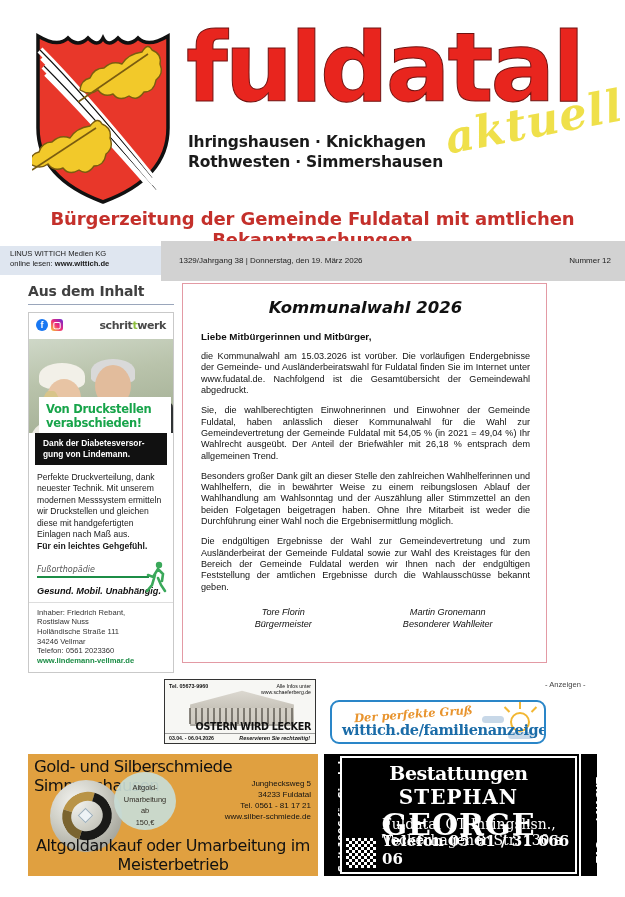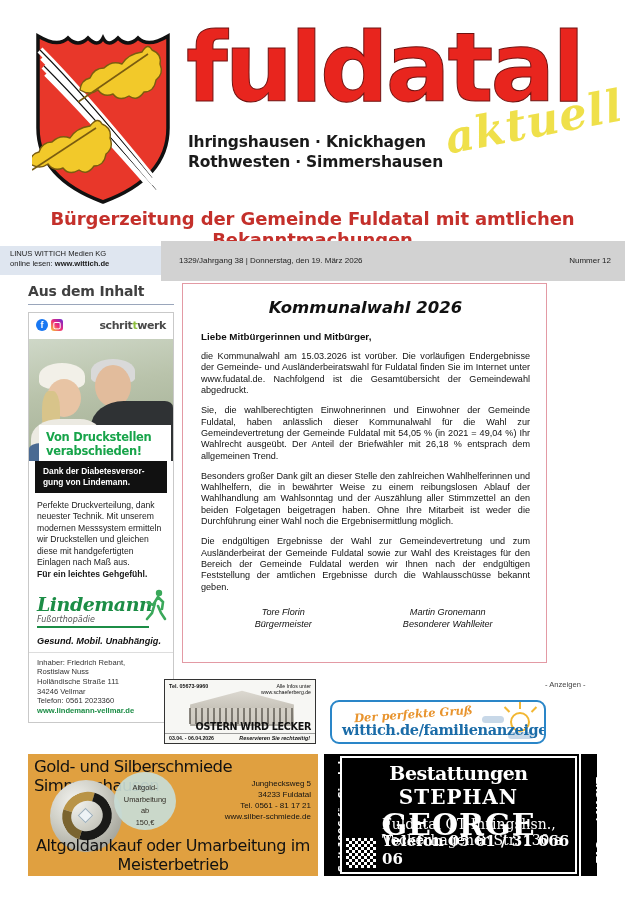--- a/index.html
+++ b/index.html
@@ -152,21 +152,21 @@
     position: absolute;
     right: 7px; top: 6px;
     font-family: "DejaVu Sans", sans-serif;
     font-weight: bold;
     font-size: 11px;
     color: #4a4a4a;
     letter-spacing: -0.4px;
   }
   .sw-brand i { color: #8fbf3f; font-style: normal; }
   .sw-photo {
-    height: 122px;
+    height: 94px;
     position: relative;
     background: linear-gradient(170deg,#cfd8c8 0%, #b9c3ab 40%, #9fab90 100%);
     overflow: hidden;
   }
   .sw-photo .blob {
     position: absolute;
     border-radius: 50%;
   }
   .sw-photo .hat {
     left: 10px; top: 24px; width: 46px; height: 26px;
@@ -667,21 +667,20 @@
       <div>Dank der Diabetesversor-</div>
       <div>gung von Lindemann.</div>
     </div>
 
     <div class="sw-body">
       <span>Perfekte Druckverteilung, dank neuester Technik. Mit unserem modernen Messsystem ermitteln wir Druckstellen und gleichen diese mit handgefertigten Einlagen nach Maß aus.</span>
       <span class="bold">Für ein leichtes Gehgefühl.</span>
     </div>
 
     <div class="sw-logo">
-      <div class="name">Lindemann</div>
       <div class="sub">Fußorthopädie</div>
       <svg class="runner" viewBox="0 0 22 32">
         <circle cx="14" cy="4" r="3.2" fill="#3aa85a"></circle>
         <path d="M13 8 L8 16 L3 14 M13 8 L18 13 L17 20 M10 14 L7 24 L2 30 M13 17 L16 24 L20 30" stroke="#3aa85a" stroke-width="2.6" fill="none" stroke-linecap="round"></path>
       </svg>
     </div>
 
     <div class="sw-motto">Gesund. Mobil. Unabhängig.</div>
 
     <div class="sw-contact">

